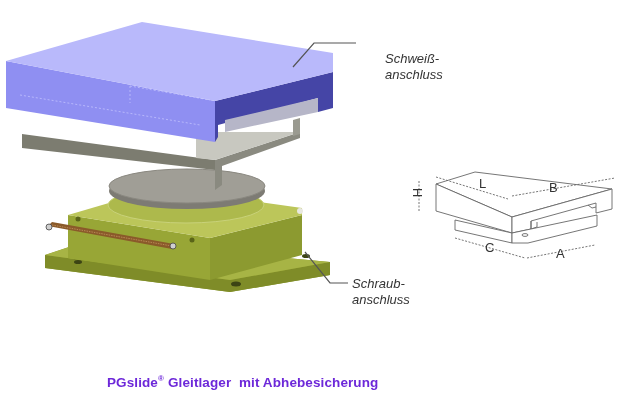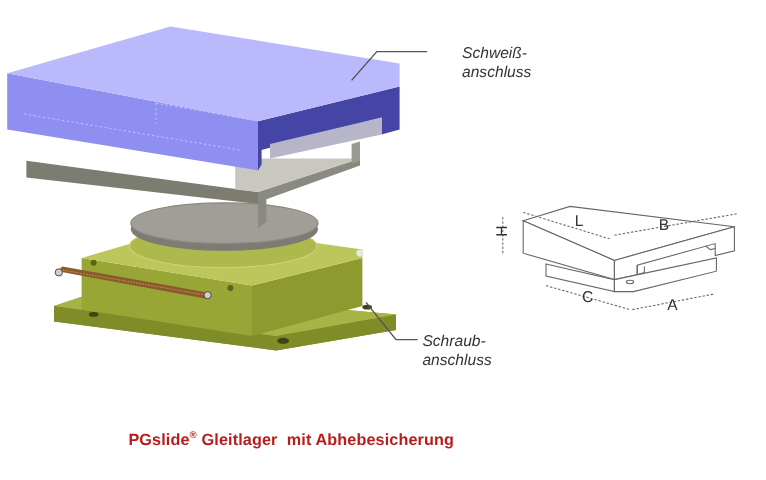--- a/index.html
+++ b/index.html
@@ -2,24 +2,24 @@
 <html><head>
 <meta charset="utf-8">
 <style>
   html, body { margin: 0; padding: 0; background: #ffffff; }
   body { width: 638px; height: 400px; position: relative; overflow: hidden;
          font-family: "Liberation Sans", sans-serif; }
   .illus { position: absolute; left: 0; top: 0; width: 638px; height: 400px; }
   .label { position: absolute; font-style: italic; font-size: 13px; color: #333333;
            line-height: 16px; text-align: left; }
   .label span { display: block; }
-  #label-weld { left: 385px; top: 36px; }
+  #label-weld { left: 385px; top: 51px; }
   #label-screw { left: 352px; top: 276px; font-style: italic; }
-  .caption { position: absolute; left: 107px; top: 358px; font-size: 13.5px; font-weight: bold;
-             color: #b91c1c; letter-spacing: 0.1px; }
+  .caption { position: absolute; left: 107px; top: 374px; font-size: 13.5px; font-weight: bold;
+             color: #6d28d9; letter-spacing: 0.1px; }
   .caption sup { font-size: 8px; font-weight: bold; vertical-align: super; margin-right: 4px; }
   .dim { position: absolute; font-size: 13px; color: #333333; }
 </style>
 </head>
 <body>
 
 <svg class="illus" viewBox="0 0 638 400" xmlns="http://www.w3.org/2000/svg">
 
   <g>
 

